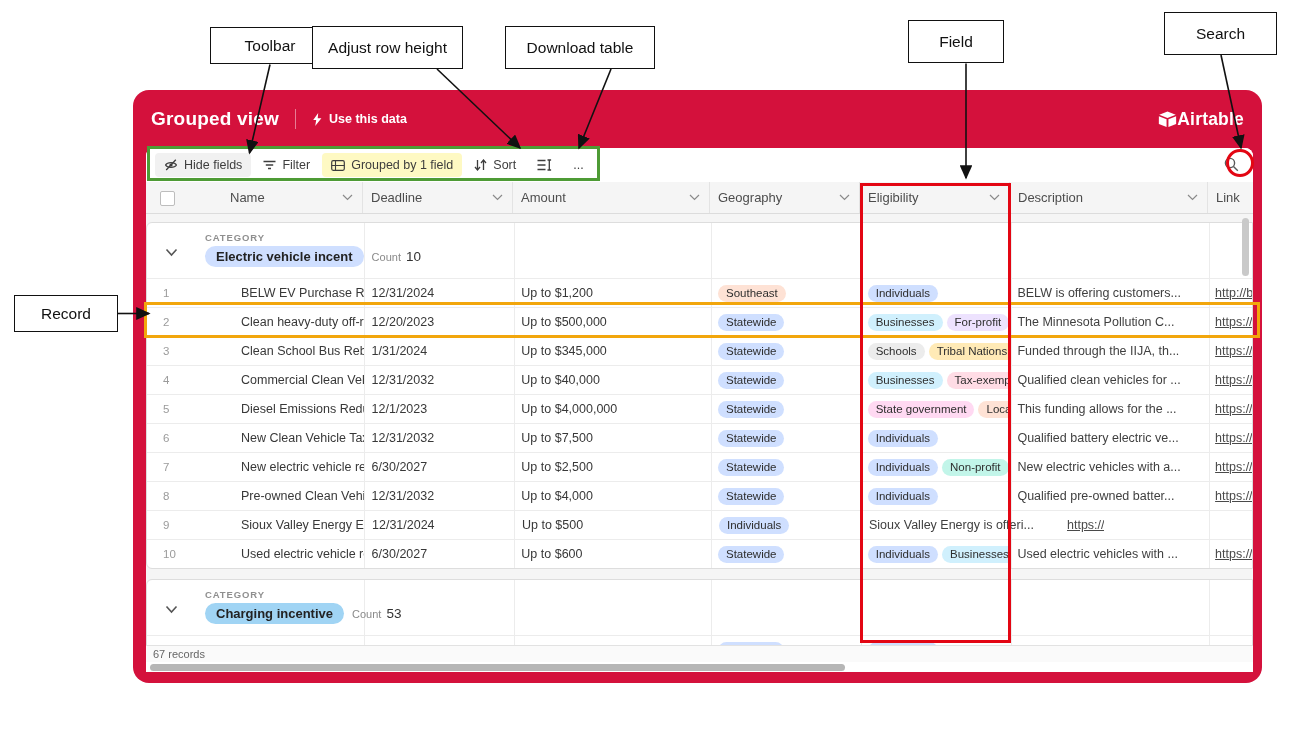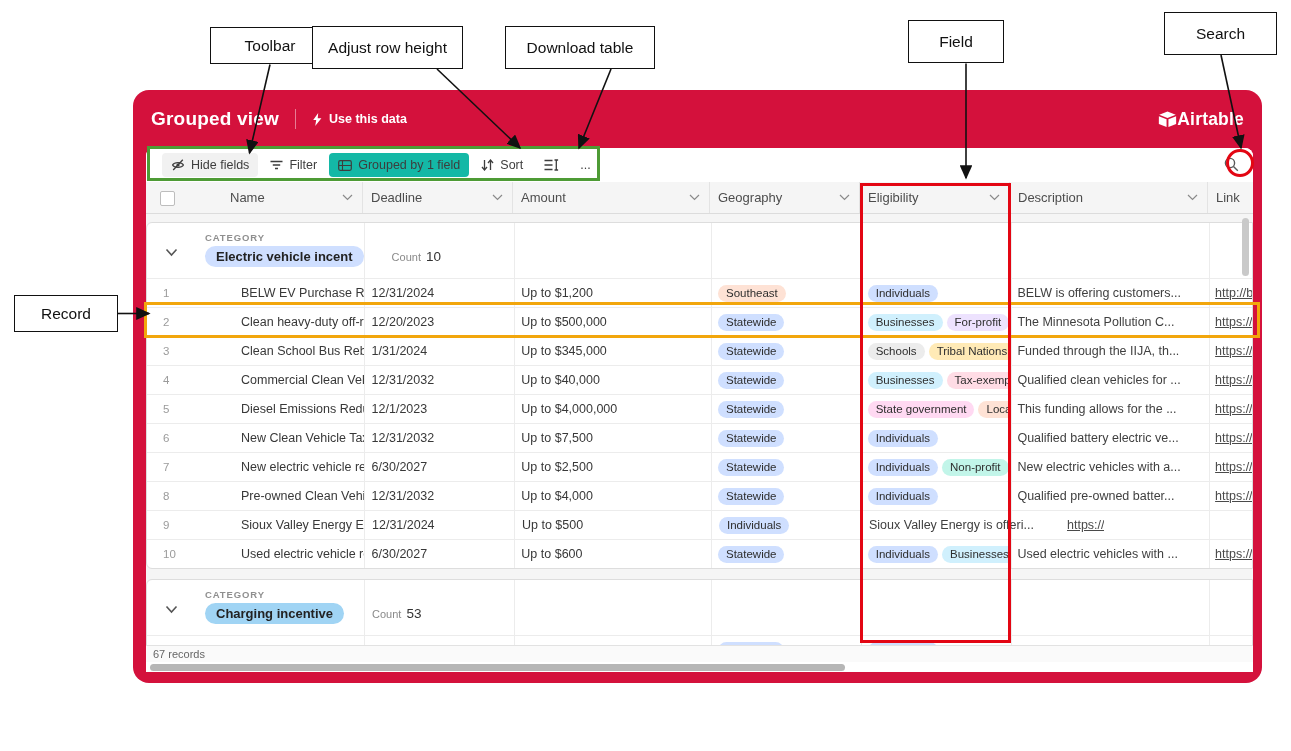--- a/index.html
+++ b/index.html
@@ -27,24 +27,24 @@
   #app{position:absolute;left:133px;top:90px;width:1129px;height:593px;background:#D4113C;border-radius:16px;}
   #app-header{position:absolute;left:0;top:0;right:0;height:58px;display:flex;align-items:center;padding:0 18px;box-sizing:border-box;}
   .app-title{font-size:19px;font-weight:bold;color:#fff;letter-spacing:.2px}
   .hdr-divider{width:1px;height:20px;background:rgba(255,255,255,.45);margin:0 16px}
   .use-data{display:flex;align-items:center;gap:6px;color:#fff;font-size:12.5px;font-weight:bold;cursor:pointer}
   .brand{margin-left:auto;display:flex;align-items:center;color:#fff;font-size:17.5px;font-weight:bold;letter-spacing:.2px}
 
   #content{position:absolute;left:13px;top:58px;width:1107px;height:524px;background:#fff;border-radius:8px 8px 0 0;overflow:hidden;}
 
   
-  #tb{position:absolute;left:0;top:0;width:100%;height:34px;display:flex;align-items:center;padding-left:16px;gap:3px;box-sizing:border-box;background:#fff}
+  #tb{position:absolute;left:0;top:0;width:100%;height:34px;display:flex;align-items:center;padding-left:9px;gap:3px;box-sizing:border-box;background:#fff}
   .tbtn{display:flex;align-items:center;gap:6px;font-size:12.5px;color:#3d3d3d;padding:5px 9px;border-radius:4px;cursor:pointer;white-space:nowrap}
   .tbtn.gray{background:#f1f1f1}
-  .tbtn.purple{background:#14b8a6}
+  .tbtn.purple{background:#fef9c3}
   #search-btn{position:absolute;right:13px;top:8px;cursor:pointer;display:flex}
 
   
   #colhdr{position:absolute;top:34px;left:0;width:1107px;height:32px;background:#f5f5f5;border-bottom:1px solid #dcdcdc;display:flex;box-sizing:border-box;}
   .hcell{position:relative;display:flex;align-items:center;font-size:13px;color:#4d4d4d;box-sizing:border-box;border-right:1px solid #e3e3e3;padding-left:8px;overflow:hidden}
   .hcell .chev{position:absolute;right:9px;top:12px}
   .hw0{width:217px;padding-left:8px}
   .hw1{width:150px}.hw2{width:197px}.hw3{width:150px}.hw4{width:150px}.hw5{width:198px}
   .hw6{flex:1;border-right:none}
   .hname{margin-left:76px}
@@ -62,21 +62,21 @@
       linear-gradient(#ececec,#ececec) 1062px 0/1px 100% no-repeat,
       #fff;}
   .gcard.first{margin-top:8px}
   .gcard.second{margin-top:10px}
   .ghdr{height:55px;position:relative;display:flex;align-items:flex-start;padding:9px 0 0 18px;box-sizing:border-box}
   .gchev{margin-top:16px;cursor:pointer;display:flex}
   .gtext{margin-left:27px}
   .gcat{font-size:9.5px;letter-spacing:.9px;color:#8f8f8f;font-weight:bold}
   .gpillrow{display:flex;align-items:center;margin-top:3px}
   .gpill{font-size:13px;font-weight:bold;color:#222;padding:3px 11px;border-radius:12px;white-space:nowrap;cursor:pointer}
-  .gcount{margin-left:28px;font-size:11px;color:#8a8a8a}
+  .gcount{margin-left:8px;font-size:11px;color:#8a8a8a}
   .gcountv{margin-left:5px;font-size:13.5px;color:#333}
 
   .row{display:flex;height:29px;box-sizing:border-box;border-top:1px solid #ececec;align-items:center;font-size:12.5px;color:#383838}
   .c{box-sizing:border-box;height:100%;display:flex;align-items:center;overflow:hidden;white-space:nowrap;padding-left:8px;cursor:pointer}
   .c0{width:217px;position:relative;padding-left:0}
   .num{position:absolute;left:16px;font-size:11.5px;color:#9b9b9b}
   .namecell{margin-left:94px;overflow:hidden}
   .c1{width:150px}.c2{width:197px}.c3{width:150px}.c4{width:150px}.c5{width:198px;color:#3f3f3f}.c6{width:45px}
   .pill{padding:2.5px 8px;border-radius:10px;font-size:11.5px;color:#2e2e2e;margin-right:4px;white-space:nowrap;flex:none}
   .link{text-decoration:underline;color:#4a4a4a}

